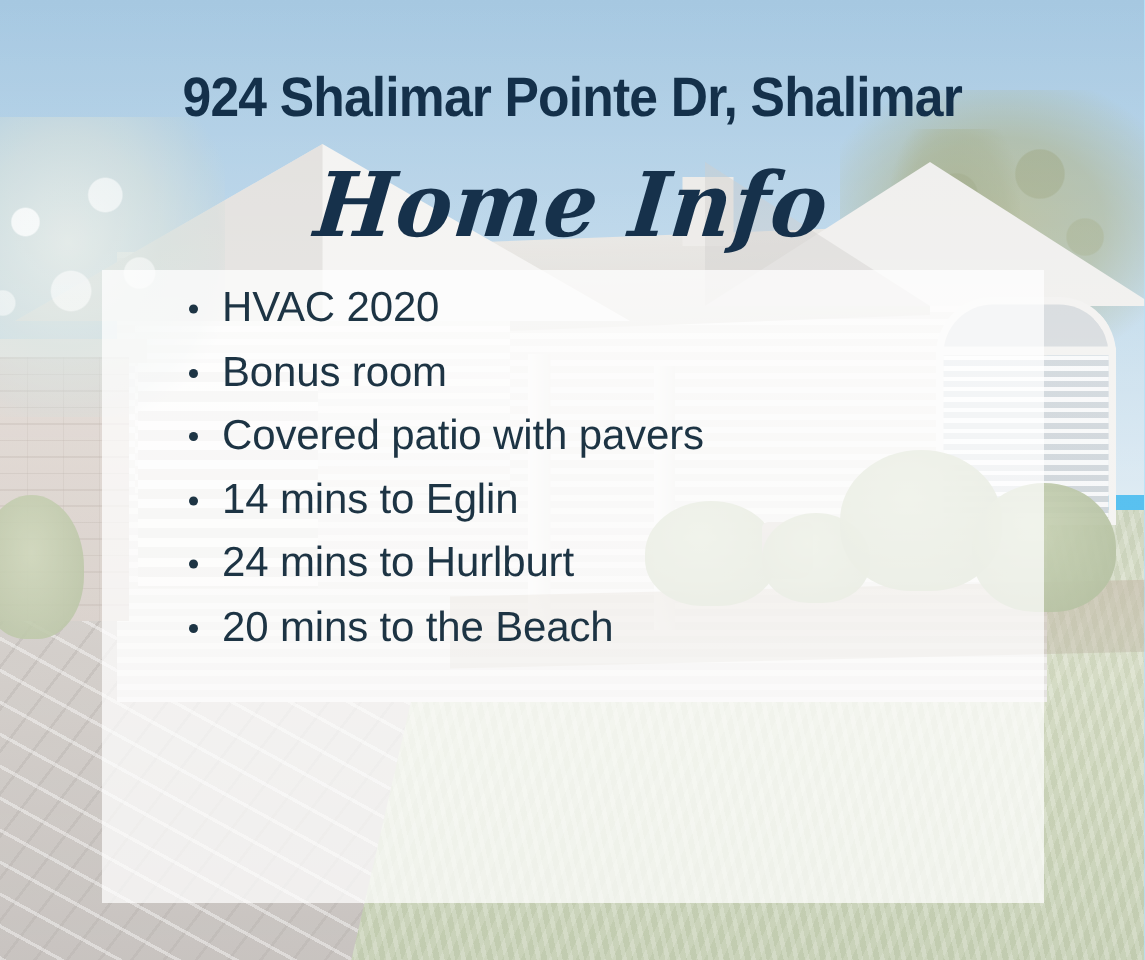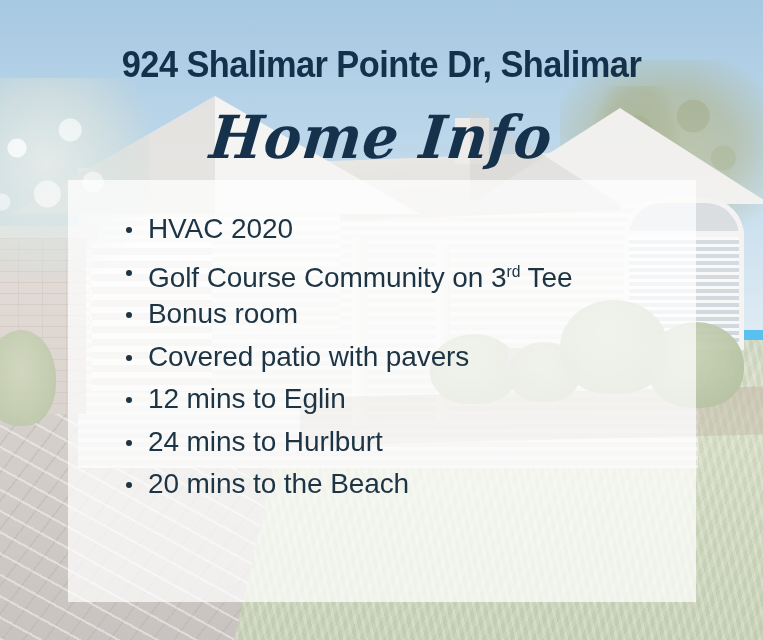--- a/index.html
+++ b/index.html
@@ -252,21 +252,21 @@
     font-style:italic;
     font-weight:bold;
     font-size:56px;
     letter-spacing:1px;
     color:#16314b;
     transform:skewX(-6deg) scaleY(1.06);
     white-space:nowrap;
   }
 
   .bullets {
-    position:absolute; left:124px; top:208px; width:560px;
+    position:absolute; left:124px; top:184px; width:560px;
     list-style:none;
   }
   .bullets li {
     position:relative;
     padding-left:24px;
     margin-bottom:.5px;
     height:42px;
     line-height:42px;
     font-family:"Liberation Sans", sans-serif;
     font-weight:normal;
@@ -358,21 +358,20 @@
     <div class="photo-wash"></div>
   </div>
 
   <div class="panel"></div>
 
   <div class="address">924 Shalimar Pointe Dr, Shalimar</div>
   <div class="script">Home Info</div>
 
   <ul class="bullets">
       <li><span>HVAC 2020</span></li>
-      <li><span>Golf Course Community on 3</span><sup>rd</sup><span> Tee</span></li>
       <li><span>Bonus room</span></li>
       <li><span>Covered patio with pavers</span></li>
-      <li><span>12 mins to Eglin</span></li>
+      <li><span>14 mins to Eglin</span></li>
       <li><span>24 mins to Hurlburt</span></li>
       <li><span>20 mins to the Beach</span></li>
     </ul>
 
 </div>
 
 </body></html>

